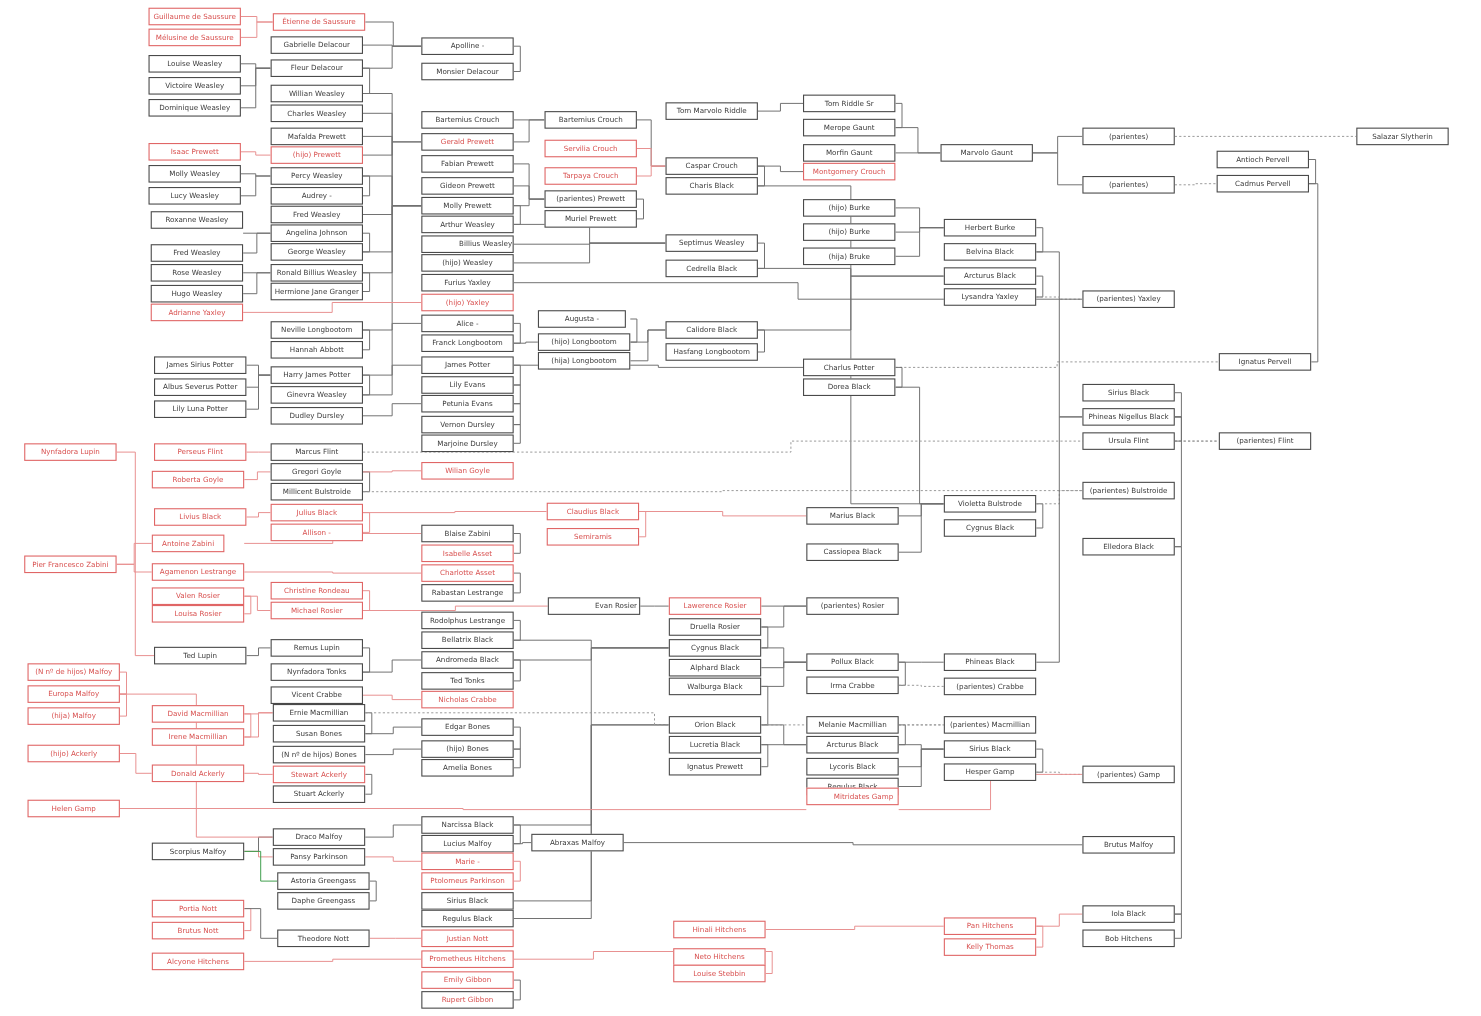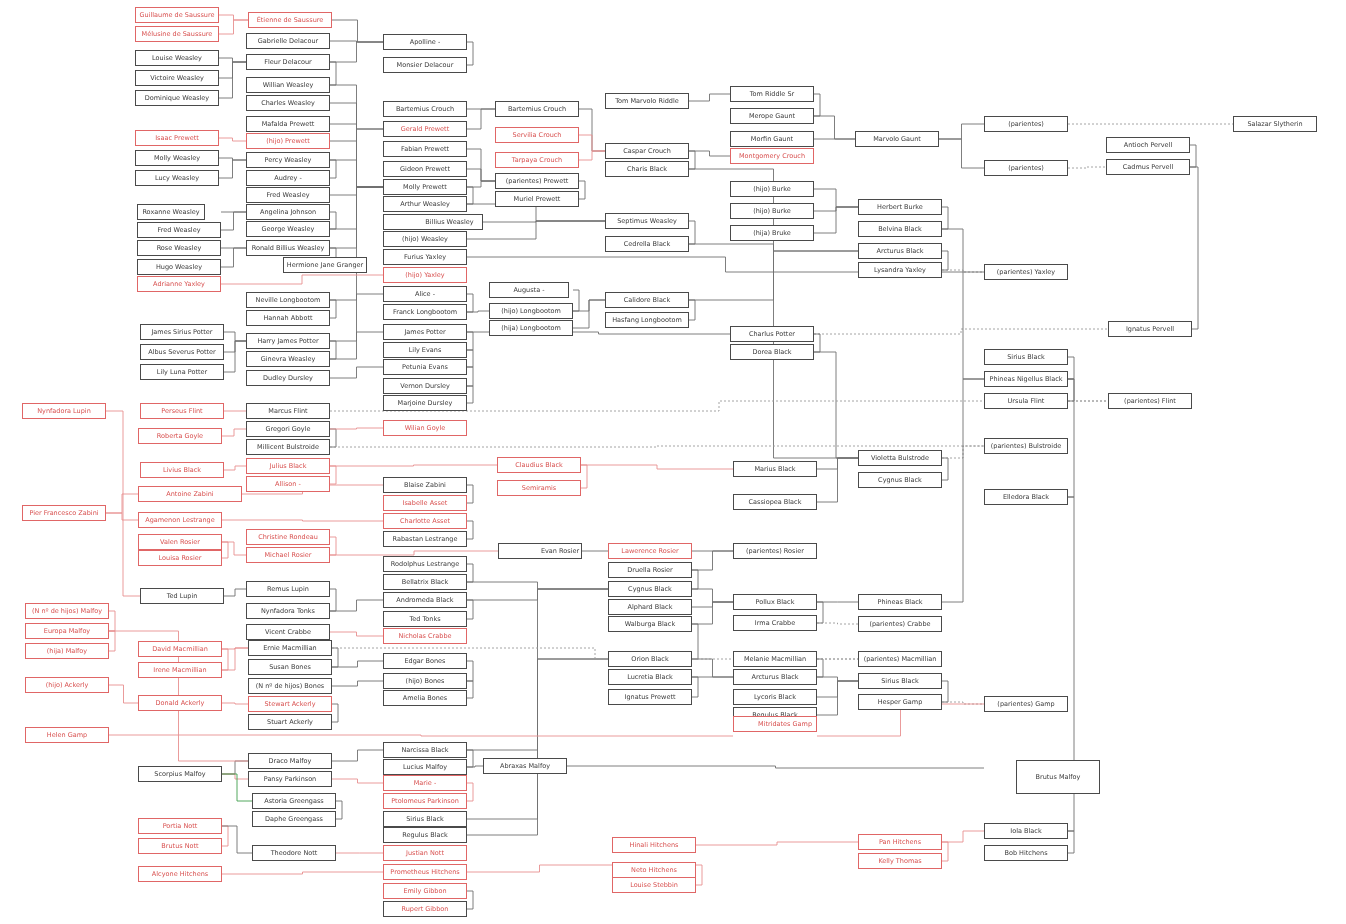--- a/index.html
+++ b/index.html
@@ -219,21 +219,21 @@
     <div class="node r" style="left: 25px; top: 677px; width: 84px; height: 16px;">(hijo)   Ackerly</div>
     <div class="node r" style="left: 25px; top: 727px; width: 84px; height: 16px;">Helen Gamp</div>
     <div class="node r" style="left: 135px; top: 7px; width: 84px; height: 16px;">Guillaume de Saussure</div>
     <div class="node r" style="left: 135px; top: 26px; width: 84px; height: 16px;">Mélusine de Saussure</div>
     <div class="node" style="left: 135px; top: 50px; width: 84px; height: 16px;">Louise Weasley</div>
     <div class="node" style="left: 135px; top: 70px; width: 84px; height: 16px;">Victoire Weasley</div>
     <div class="node" style="left: 135px; top: 90px; width: 84px; height: 16px;">Dominique Weasley</div>
     <div class="node r" style="left: 135px; top: 130px; width: 84px; height: 16px;">Isaac Prewett</div>
     <div class="node" style="left: 135px; top: 150px; width: 84px; height: 16px;">Molly Weasley</div>
     <div class="node" style="left: 135px; top: 170px; width: 84px; height: 16px;">Lucy Weasley</div>
-    <div class="node" style="left: 137px; top: 204px; width: 68px; height: 16px;">Roxanne Weasley</div>
+    <div class="node" style="left: 137px; top: 192px; width: 84px; height: 16px;">Roxanne Weasley</div>
     <div class="node" style="left: 137px; top: 222px; width: 84px; height: 16px;">Fred Weasley</div>
     <div class="node" style="left: 137px; top: 240px; width: 84px; height: 16px;">Rose Weasley</div>
     <div class="node" style="left: 137px; top: 259px; width: 84px; height: 16px;">Hugo Weasley</div>
     <div class="node r" style="left: 137px; top: 276px; width: 84px; height: 16px;">Adrianne Yaxley</div>
     <div class="node" style="left: 140px; top: 324px; width: 84px; height: 16px;">James Sirius Potter</div>
     <div class="node" style="left: 140px; top: 344px; width: 84px; height: 16px;">Albus Severus Potter</div>
     <div class="node" style="left: 140px; top: 364px; width: 84px; height: 16px;">Lily Luna Potter</div>
     <div class="node" style="left: 140px; top: 588px; width: 84px; height: 16px;">Ted Lupin</div>
     <div class="node r" style="left: 138px; top: 641px; width: 84px; height: 16px;">David Macmillian</div>
     <div class="node r" style="left: 138px; top: 662px; width: 84px; height: 16px;">Irene Macmillian</div>
@@ -248,21 +248,21 @@
     <div class="node" style="left: 246px; top: 77px; width: 84px; height: 16px;">Willian Weasley</div>
     <div class="node" style="left: 246px; top: 95px; width: 84px; height: 16px;">Charles Weasley</div>
     <div class="node" style="left: 246px; top: 116px; width: 84px; height: 16px;">Mafalda Prewett</div>
     <div class="node r" style="left: 246px; top: 133px; width: 84px; height: 16px;">(hijo) Prewett</div>
     <div class="node" style="left: 246px; top: 152px; width: 84px; height: 16px;">Percy Weasley</div>
     <div class="node" style="left: 246px; top: 170px; width: 84px; height: 16px;">Audrey  -</div>
     <div class="node" style="left: 246px; top: 187px; width: 84px; height: 16px;">Fred Weasley</div>
     <div class="node" style="left: 246px; top: 204px; width: 84px; height: 16px;">Angelina Johnson</div>
     <div class="node" style="left: 246px; top: 221px; width: 84px; height: 16px;">George Weasley</div>
     <div class="node" style="left: 246px; top: 240px; width: 84px; height: 16px;">Ronald Billius Weasley</div>
-    <div class="node" style="left: 246px; top: 257px; width: 84px; height: 16px; margin-left: 37px;">Hermione Jane Granger</div>
+    <div class="node" style="left: 246px; top: 257px; width: 84px; height: 16px;">Hermione Jane Granger</div>
     <div class="node" style="left: 246px; top: 292px; width: 84px; height: 16px;">Neville Longbootom</div>
     <div class="node" style="left: 246px; top: 310px; width: 84px; height: 16px;">Hannah Abbott</div>
     <div class="node" style="left: 246px; top: 333px; width: 84px; height: 16px;">Harry James Potter</div>
     <div class="node" style="left: 246px; top: 351px; width: 84px; height: 16px;">Ginevra Weasley</div>
     <div class="node" style="left: 246px; top: 370px; width: 84px; height: 16px;">Dudley Dursley</div>
     <div class="node" style="left: 246px; top: 403px; width: 84px; height: 16px;">Marcus Flint</div>
     <div class="node" style="left: 246px; top: 421px; width: 84px; height: 16px;">Gregori Goyle</div>
     <div class="node" style="left: 246px; top: 439px; width: 84px; height: 16px;">Millicent Bulstroide</div>
     <div class="node r" style="left: 246px; top: 458px; width: 84px; height: 16px;">Julius Black</div>
     <div class="node r" style="left: 246px; top: 476px; width: 84px; height: 16px;">Allison   -</div>
@@ -282,21 +282,21 @@
     <div class="node" style="left: 252px; top: 811px; width: 84px; height: 16px;">Daphe Greengass</div>
     <div class="node" style="left: 252px; top: 845px; width: 84px; height: 16px;">Theodore Nott</div>
     <div class="node" style="left: 383px; top: 34px; width: 84px; height: 16px;">Apolline  -</div>
     <div class="node" style="left: 383px; top: 57px; width: 84px; height: 16px;">Monsier Delacour</div>
     <div class="node" style="left: 383px; top: 101px; width: 84px; height: 16px;">Bartemius Crouch</div>
     <div class="node kr" style="left: 383px; top: 121px; width: 84px; height: 16px;">Gerald Prewett</div>
     <div class="node" style="left: 383px; top: 141px; width: 84px; height: 16px;">Fabian Prewett</div>
     <div class="node" style="left: 383px; top: 161px; width: 84px; height: 16px;">Gideon Prewett</div>
     <div class="node" style="left: 383px; top: 179px; width: 84px; height: 16px;">Molly Prewett</div>
     <div class="node" style="left: 383px; top: 196px; width: 84px; height: 16px;">Arthur Weasley</div>
-    <div class="node" style="left: 383px; top: 214px; width: 100px; height: 16px; padding-left: 35px;">Billius Weasley</div>
+    <div class="node" style="left: 383px; top: 214px; width: 84px; height: 16px; padding-left: 35px;">Billius Weasley</div>
     <div class="node" style="left: 383px; top: 231px; width: 84px; height: 16px;">(hijo) Weasley</div>
     <div class="node" style="left: 383px; top: 249px; width: 84px; height: 16px;">Furius Yaxley</div>
     <div class="node r" style="left: 383px; top: 267px; width: 84px; height: 16px;">(hijo) Yaxley</div>
     <div class="node" style="left: 383px; top: 286px; width: 84px; height: 16px;">Alice  -</div>
     <div class="node" style="left: 383px; top: 304px; width: 84px; height: 16px;">Franck Longbootom</div>
     <div class="node" style="left: 383px; top: 324px; width: 84px; height: 16px;">James Potter</div>
     <div class="node" style="left: 383px; top: 342px; width: 84px; height: 16px;">Lily Evans</div>
     <div class="node" style="left: 383px; top: 359px; width: 84px; height: 16px;">Petunia Evans</div>
     <div class="node" style="left: 383px; top: 378px; width: 84px; height: 16px;">Vernon Dursley</div>
     <div class="node" style="left: 383px; top: 395px; width: 84px; height: 16px;">Marjoine Dursley</div>
@@ -388,28 +388,28 @@
     <div class="node r" style="left: 858px; top: 853px; width: 84px; height: 16px;">Kelly Thomas</div>
     <div class="node" style="left: 984px; top: 116px; width: 84px; height: 16px;">(parientes)</div>
     <div class="node" style="left: 984px; top: 160px; width: 84px; height: 16px;">(parientes)</div>
     <div class="node" style="left: 984px; top: 264px; width: 84px; height: 16px;">(parientes) Yaxley</div>
     <div class="node" style="left: 984px; top: 349px; width: 84px; height: 16px;">Sirius Black</div>
     <div class="node" style="left: 984px; top: 371px; width: 84px; height: 16px;">Phineas Nigellus Black</div>
     <div class="node" style="left: 984px; top: 393px; width: 84px; height: 16px;">Ursula Flint</div>
     <div class="node" style="left: 984px; top: 438px; width: 84px; height: 16px;">(parientes) Bulstroide</div>
     <div class="node" style="left: 984px; top: 489px; width: 84px; height: 16px;">Elledora Black</div>
     <div class="node" style="left: 984px; top: 696px; width: 84px; height: 16px;">(parientes) Gamp</div>
-    <div class="node" style="left: 984px; top: 760px; width: 84px; height: 34px; margin-left: 32px;">Brutus  Malfoy</div>
+    <div class="node" style="left: 984px; top: 760px; width: 84px; height: 16px;">Brutus  Malfoy</div>
     <div class="node" style="left: 984px; top: 823px; width: 84px; height: 16px;">Iola Black</div>
     <div class="node" style="left: 984px; top: 845px; width: 84px; height: 16px;">Bob Hitchens</div>
     <div class="node" style="left: 1106px; top: 137px; width: 84px; height: 16px;">Antioch Pervell</div>
     <div class="node" style="left: 1106px; top: 159px; width: 84px; height: 16px;">Cadmus Pervell</div>
     <div class="node" style="left: 1108px; top: 393px; width: 84px; height: 16px;">(parientes) Flint</div>
     <div class="node" style="left: 1108px; top: 321px; width: 84px; height: 16px;">Ignatus Pervell</div>
     <div class="node" style="left: 1233px; top: 116px; width: 84px; height: 16px;">Salazar Slytherin</div>
     <div class="node r" style="left: 140px; top: 403px; width: 84px; height: 16px;">Perseus Flint</div>
     <div class="node r" style="left: 138px; top: 428px; width: 84px; height: 16px;">Roberta Goyle</div>
     <div class="node r" style="left: 140px; top: 462px; width: 84px; height: 16px;">Livius Black</div>
-    <div class="node r" style="left: 138px; top: 486px; width: 104px; height: 16px; text-align: right;">Antoine Zabini</div>
+    <div class="node r" style="left: 138px; top: 486px; width: 66px; height: 16px; text-align: right;">Antoine Zabini</div>
     <div class="node r" style="left: 138px; top: 512px; width: 84px; height: 16px;">Agamenon Lestrange</div>
     <div class="node r" style="left: 138px; top: 534px; width: 84px; height: 16px;">Valen Rosier</div>
     <div class="node r" style="left: 138px; top: 550px; width: 84px; height: 16px;">Louisa Rosier</div>
   </div>
 
 </body></html>

